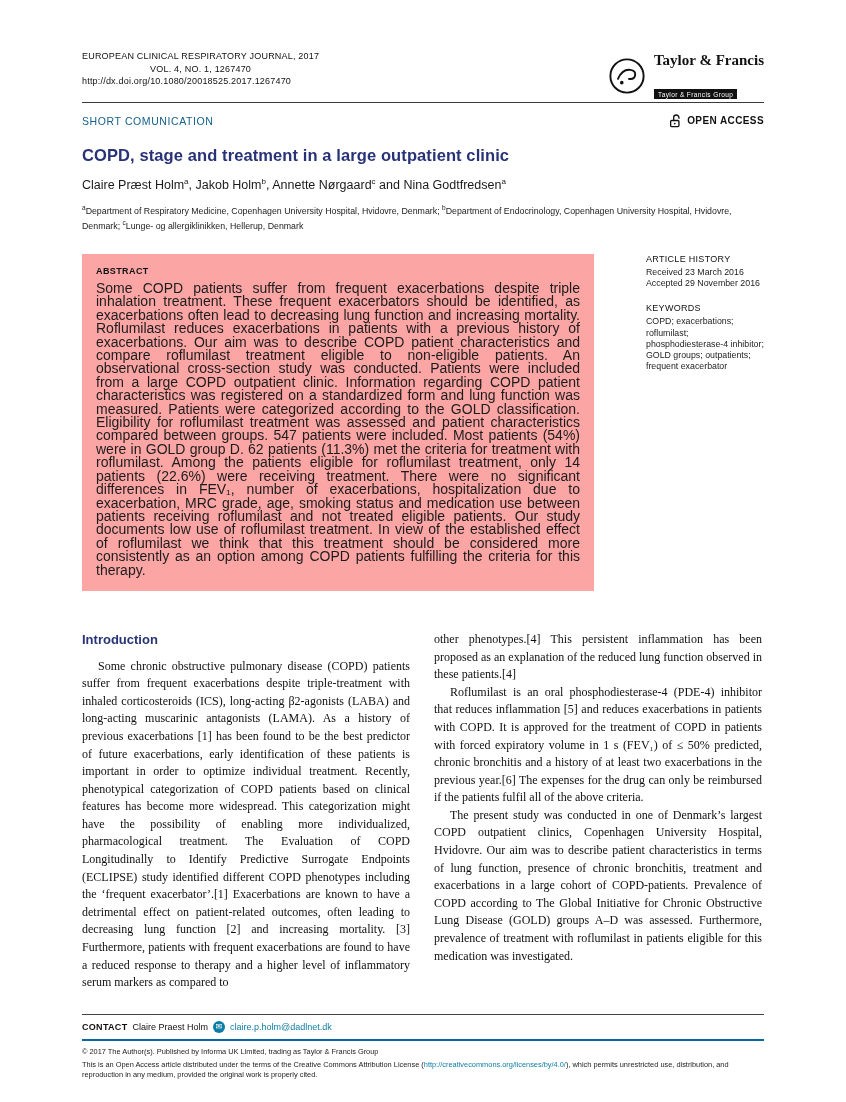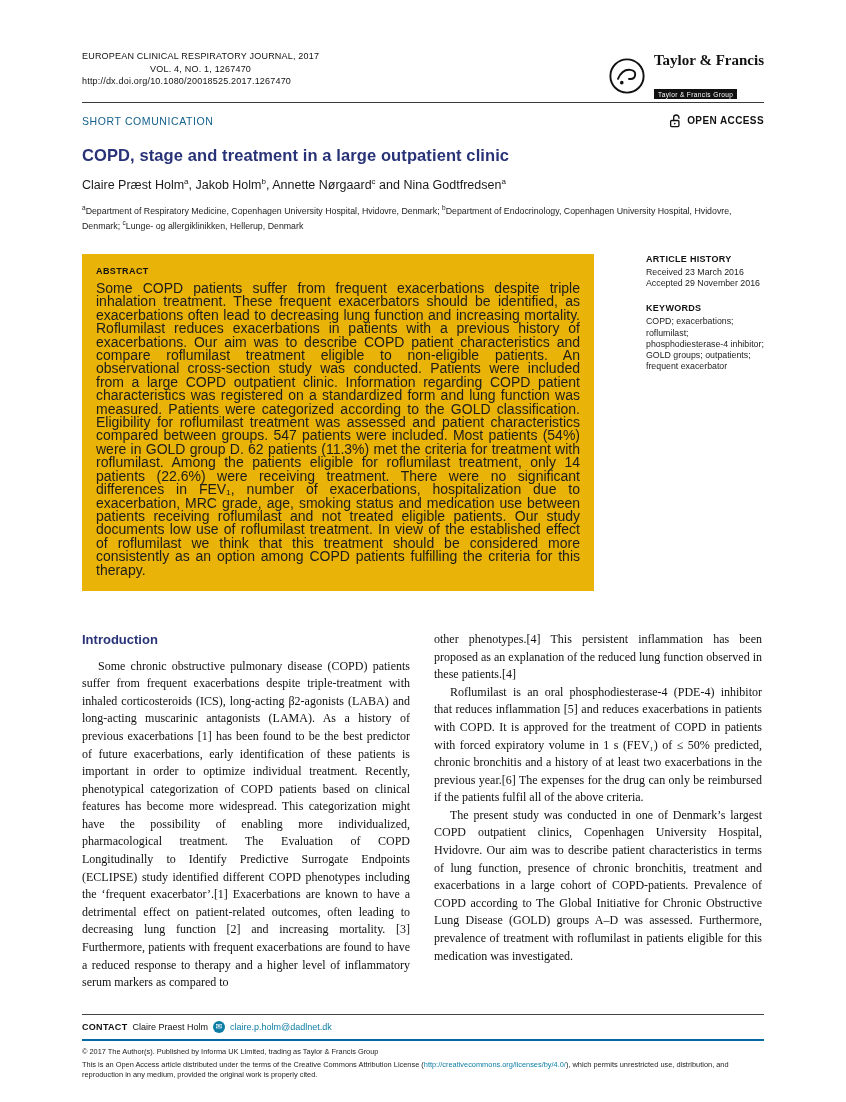--- a/index.html
+++ b/index.html
@@ -31,25 +31,25 @@
   .open-access{display:flex;align-items:center;gap:5px;font-size:10px;font-weight:bold;letter-spacing:.4px;color:#111;}
   .oa-icon{width:14px;height:15px;}
   
   .title{margin:18px 0 0 0;font-size:16.5px;font-weight:bold;color:#283377;letter-spacing:.1px;}
   .authors{margin-top:12px;font-size:12.5px;color:#1a1a1a;}
   .authors sup{font-size:8px;}
   .affiliations{margin:10px 0 0 0;font-size:8.8px;line-height:12px;color:#222;}
   .affiliations sup{font-size:6.5px;}
   
   .abstract-row{display:flex;margin-top:22px;align-items:flex-start;}
-  .abstract-box{width:512px;box-sizing:border-box;background:#eab308;padding:12px 14px 14px 14px;}
+  .abstract-box{width:512px;box-sizing:border-box;background:#fca5a5;padding:12px 14px 14px 14px;}
   .abs-heading{font-size:9px;font-weight:bold;letter-spacing:.4px;margin-bottom:6px;}
   .abs-text{margin:0;font-size:14px;line-height:13.4px;text-align:justify;color:#1c1c1c;}
   .sidebar{width:118px;margin-left:auto;}
-  .sb-heading{font-size:9px;font-weight:bold;letter-spacing:.3px;margin-bottom:3px;}
+  .sb-heading{font-size:9px;font-weight:normal;letter-spacing:.3px;margin-bottom:3px;}
   .sb-line{font-size:8.8px;line-height:11.2px;color:#1c1c1c;}
   .sb-block + .sb-block{margin-top:14px;}
   
   .body-cols{display:flex;column-gap:24px;margin-top:40px;}
   .col{width:328px;font-family:"Liberation Serif", serif;font-size:12px;line-height:17.6px;text-align:justify;color:#0f0f0f;}
   .section-heading{margin:0 0 9px 0;font-family:"Liberation Sans", sans-serif;font-size:13px;font-weight:bold;color:#283377;}
   .bp{margin:0;}
   .bp.indent{text-indent:16px;}
   
   .footer{margin-top:22px;}

